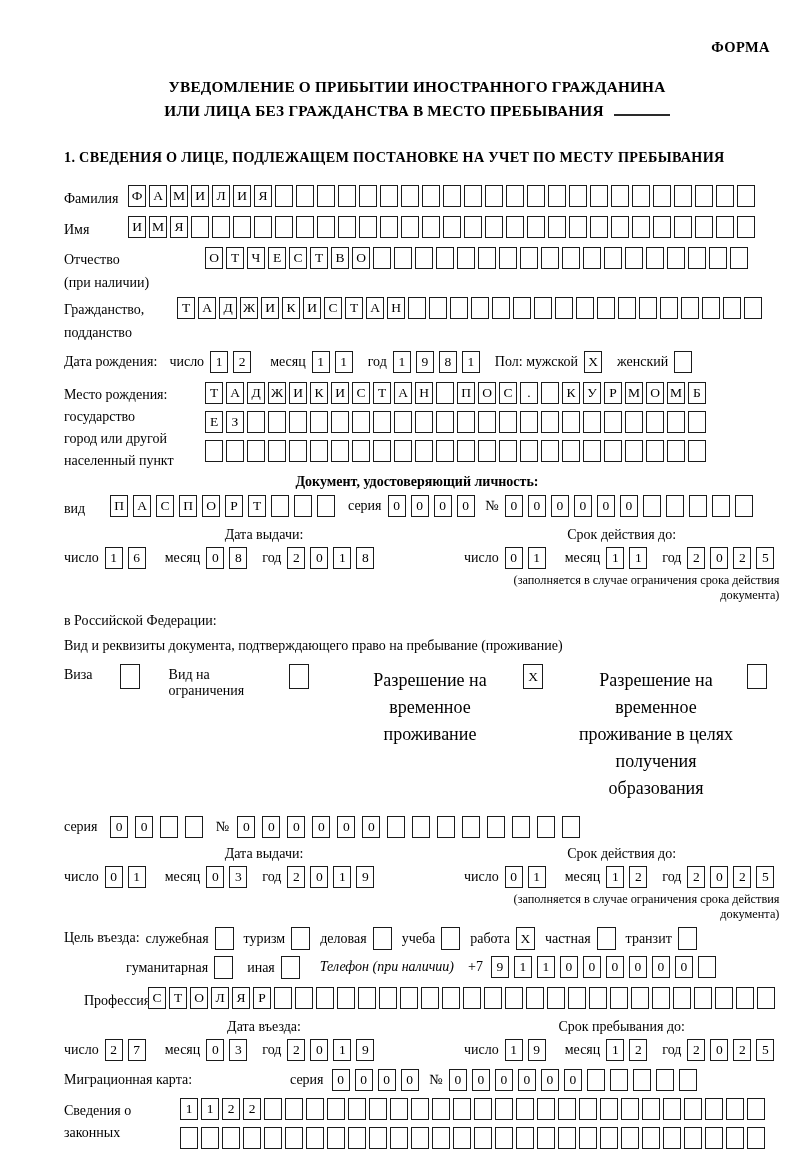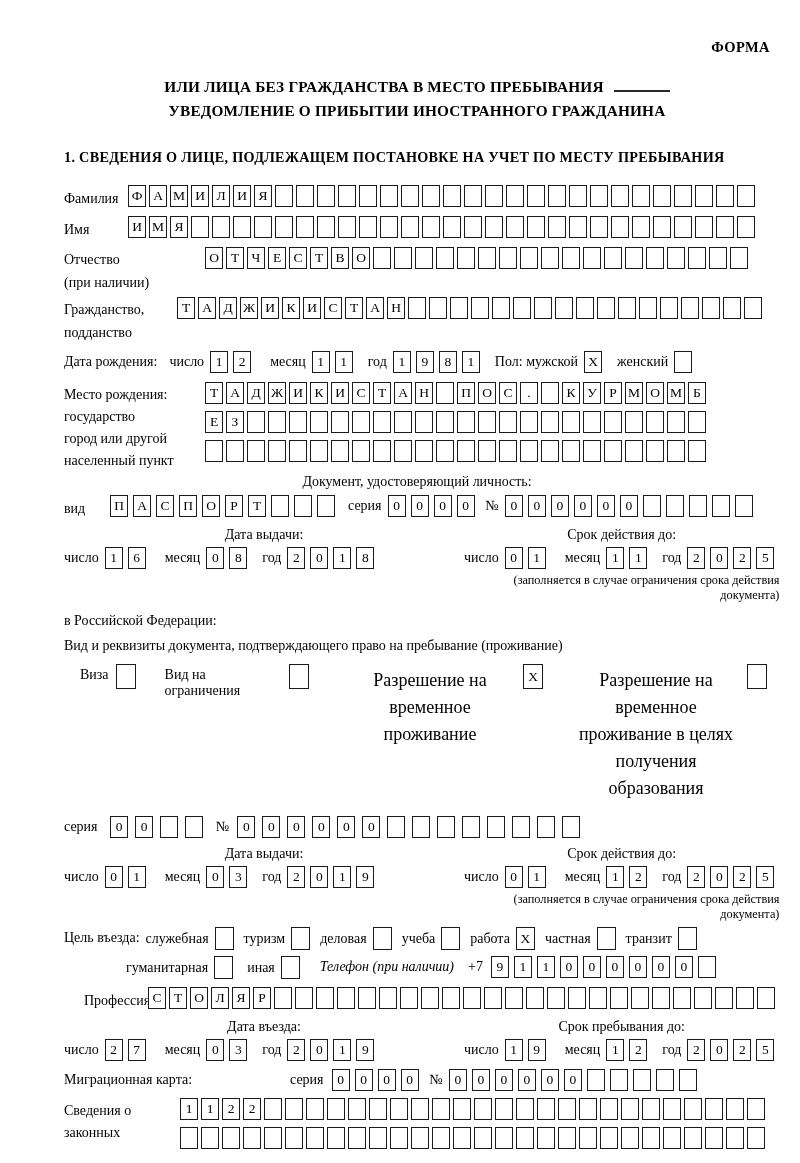--- a/index.html
+++ b/index.html
@@ -35,21 +35,21 @@
   .dcol-r{flex:1;}
   .dtitle{text-align:center;font-size:14px;margin-bottom:4px;}
   .dnote{font-size:12.3px;text-align:right;margin-top:4px;}
 
   .intro{font-size:14px;line-height:1.8;}
   .ropts{display:flex;align-items:flex-start;margin-top:6px;margin-bottom:14px;}
   .ropt{display:flex;align-items:flex-start;}
   .ropt .bx .cb{margin-left:7px;width:20px;height:25px;}
   .rtxt{font-size:14px;padding-top:3px;}
   .rtxt-c{font-size:18px;text-align:center;line-height:1.5;padding-top:3px;}
-  .wv1{margin-left:16px;}
+  .wv1{margin-left:0;gap:20px;}
   .wv2{margin-left:26px;}
   .wv3{margin-left:32px;}
   .wv4{margin-left:26px;}
   .wtx3{width:172px;}
   .wtx4{width:168px;}
 
   .opt{display:flex;align-items:center;margin-left:10px;}
   .opt .bx .cb{margin-left:6px;width:19px;height:23px;margin-right:0;}
   .opt-lbl{font-size:14px;text-align:right;}
   .purpose2{margin-left:62px;}
@@ -62,22 +62,22 @@
   .gap8{margin-left:8px;}
 </style>
 </head>
 <body>
 
 <div class="page">
 
   <div class="forma">ФОРМА</div>
 
   <div class="title">
+    <div>УВЕДОМЛЕНИЕ О ПРИБЫТИИ ИНОСТРАННОГО ГРАЖДАНИНА</div>
     <div><span>ИЛИ ЛИЦА БЕЗ ГРАЖДАНСТВА В МЕСТО ПРЕБЫВАНИЯ</span><span class="blank-line"></span></div>
-    <div>УВЕДОМЛЕНИЕ О ПРИБЫТИИ ИНОСТРАННОГО ГРАЖДАНИНА</div>
   </div>
 
   <div class="sec">1. СВЕДЕНИЯ О ЛИЦЕ, ПОДЛЕЖАЩЕМ ПОСТАНОВКЕ НА УЧЕТ ПО МЕСТУ ПРЕБЫВАНИЯ</div>
 
   <div class="r">
     <div class="lbl w64">Фамилия</div>
     <div class="boxes">
         <span class="cb">Ф</span>
         <span class="cb">А</span>
         <span class="cb">М</span>
@@ -332,21 +332,21 @@
           <span class="cb"></span>
           <span class="cb"></span>
           <span class="cb"></span>
           <span class="cb"></span>
           <span class="cb"></span>
           <span class="cb"></span>
         </div>
     </div>
   </div>
 
-  <div style="text-align:center;font-weight:normal;font-size:14px;margin:1px 0 5px 0;">Документ, удостоверяющий личность:</div>
+  <div style="text-align:center;font-weight:bold;font-size:14px;margin:1px 0 5px 0;">Документ, удостоверяющий личность:</div>
 
   <div class="r" style="margin-bottom:8px;">
     <div class="lbl w46">вид</div>
     <div class="boxes sp">
         <span class="cb">П</span>
         <span class="cb">А</span>
         <span class="cb">С</span>
         <span class="cb">П</span>
         <span class="cb">О</span>
         <span class="cb">Р</span>

